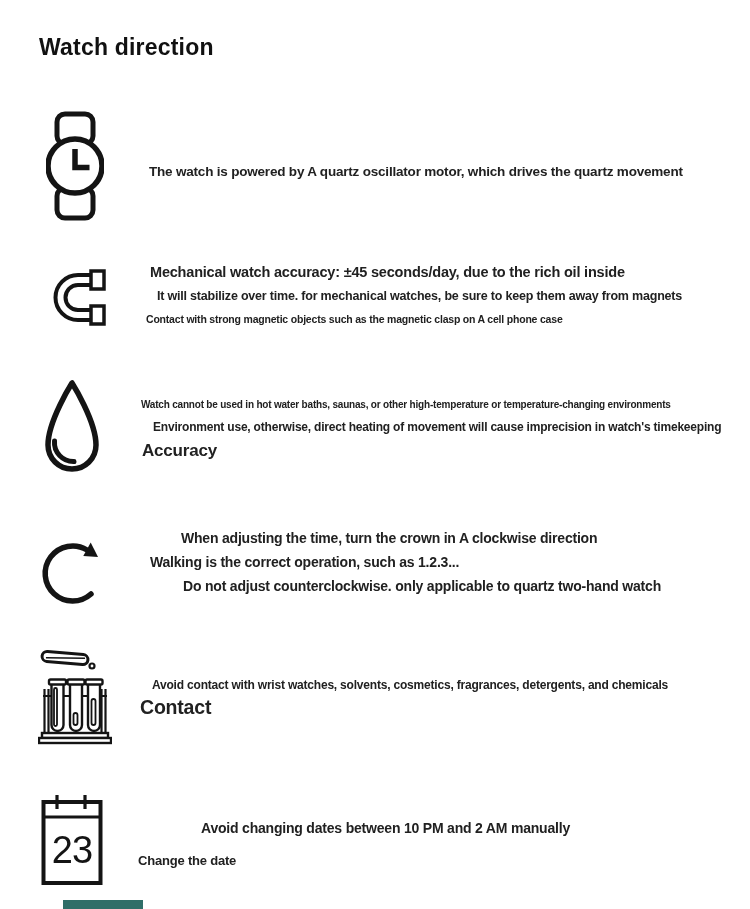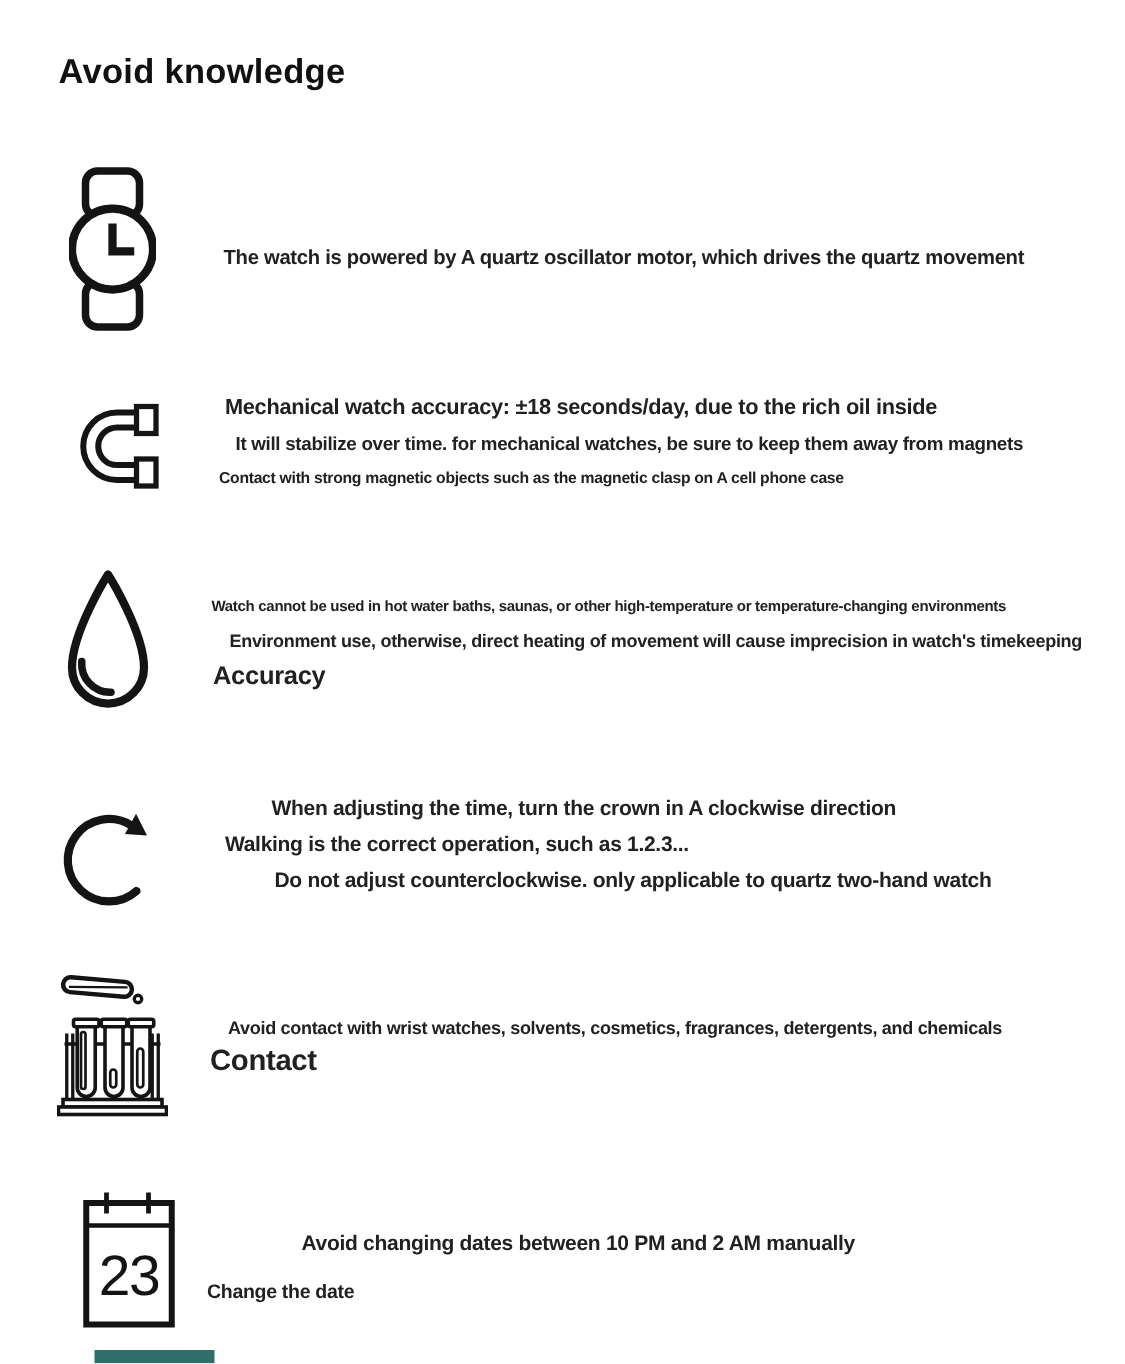--- a/index.html
+++ b/index.html
@@ -18,21 +18,21 @@
   }
   .icon { position:absolute; }
   .icon svg { display:block; }
   .accent-bar { position:absolute; left:63px; top:900px; width:80px; height:9px; }
 </style>
 </head>
 <body>
 
 <div class="page">
 
-  <div class="title">Avoid knowledge</div>
+  <div class="title">Watch direction</div>
 
   <div class="icon" style="left:46px; top:111px;">
     <svg width="58" height="110" viewBox="0 0 58 110">
       <g fill="none" stroke="#141414">
         <rect x="11" y="3" width="36" height="30" rx="8" stroke-width="5"></rect>
         <rect x="11" y="77" width="36" height="30" rx="8" stroke-width="5"></rect>
         <circle cx="29" cy="55" r="27" fill="#fff" stroke-width="5.5"></circle>
         <path d="M29 38 V56.5 H43.5" stroke-width="5.5"></path>
       </g>
     </svg>
@@ -42,21 +42,21 @@
   <div class="icon" style="left:47px; top:266px;">
     <svg width="60" height="62" viewBox="0 0 60 62">
       <path d="M56 14 H31 A17.5 17.5 0 0 0 31 49 H56" fill="none" stroke="#141414" stroke-width="14"></path>
       <path d="M56 14 H31 A17.5 17.5 0 0 0 31 49 H56" fill="none" stroke="#ffffff" stroke-width="6"></path>
       <g fill="#fff" stroke="#141414" stroke-width="3.5">
         <rect x="44" y="5" width="13" height="18"></rect>
         <rect x="44" y="40" width="13" height="18"></rect>
       </g>
     </svg>
   </div>
-  <div class="t" style="left:150px; top:264px; font-size:14.5px;">Mechanical watch accuracy: ±18 seconds/day, due to the rich oil inside</div>
+  <div class="t" style="left:150px; top:264px; font-size:14.5px;">Mechanical watch accuracy: ±45 seconds/day, due to the rich oil inside</div>
   <div class="t" style="left:157px; top:289px; font-size:12.5px;">It will stabilize over time. for mechanical watches, be sure to keep them away from magnets</div>
   <div class="t" style="left:146px; top:313px; font-size:10.5px;">Contact with strong magnetic objects such as the magnetic clasp on A cell phone case</div>
 
   <div class="icon" style="left:41px; top:378px;">
     <svg width="62" height="101" viewBox="0 0 62 101">
       <g fill="none" stroke="#141414">
         <path d="M31 5 C 31 5 7 43 7 67 A 24 24 0 0 0 55 67 C 55 43 31 5 31 5 Z" stroke-width="5.5" stroke-linejoin="round"></path>
         <path d="M13.5 63 A 19 19 0 0 0 33 83.5" stroke-width="5" stroke-linecap="round"></path>
       </g>
     </svg>
@@ -104,21 +104,21 @@
       </g>
       <g fill="#fff" stroke="#141414" stroke-width="2.4">
         <rect x="4" y="86" width="66" height="5"></rect>
         <rect x="1" y="91" width="72" height="5"></rect>
       </g>
     </svg>
   </div>
   <div class="t" style="left:152px; top:679px; font-size:12px;">Avoid contact with wrist watches, solvents, cosmetics, fragrances, detergents, and chemicals</div>
   <div class="t" style="left:140px; top:696px; font-size:19.5px;">Contact</div>
 
-  <div class="icon" style="left:54px; top:793px;">
+  <div class="icon" style="left:40px; top:793px;">
     <svg width="64" height="93" viewBox="0 0 64 93">
       <rect x="3.5" y="9" width="57" height="81" fill="#fff" stroke="#141414" stroke-width="4"></rect>
       <g stroke="#141414" stroke-width="3.2">
         <line x1="17" y1="2" x2="17" y2="16"></line>
         <line x1="45" y1="2" x2="45" y2="16"></line>
       </g>
       <line x1="3.5" y1="24" x2="60.5" y2="24" stroke="#141414" stroke-width="3"></line>
       <text x="32" y="70" text-anchor="middle" font-family="Liberation Sans, sans-serif" font-size="38" letter-spacing="-1" fill="#141414">23</text>
     </svg>
   </div>

